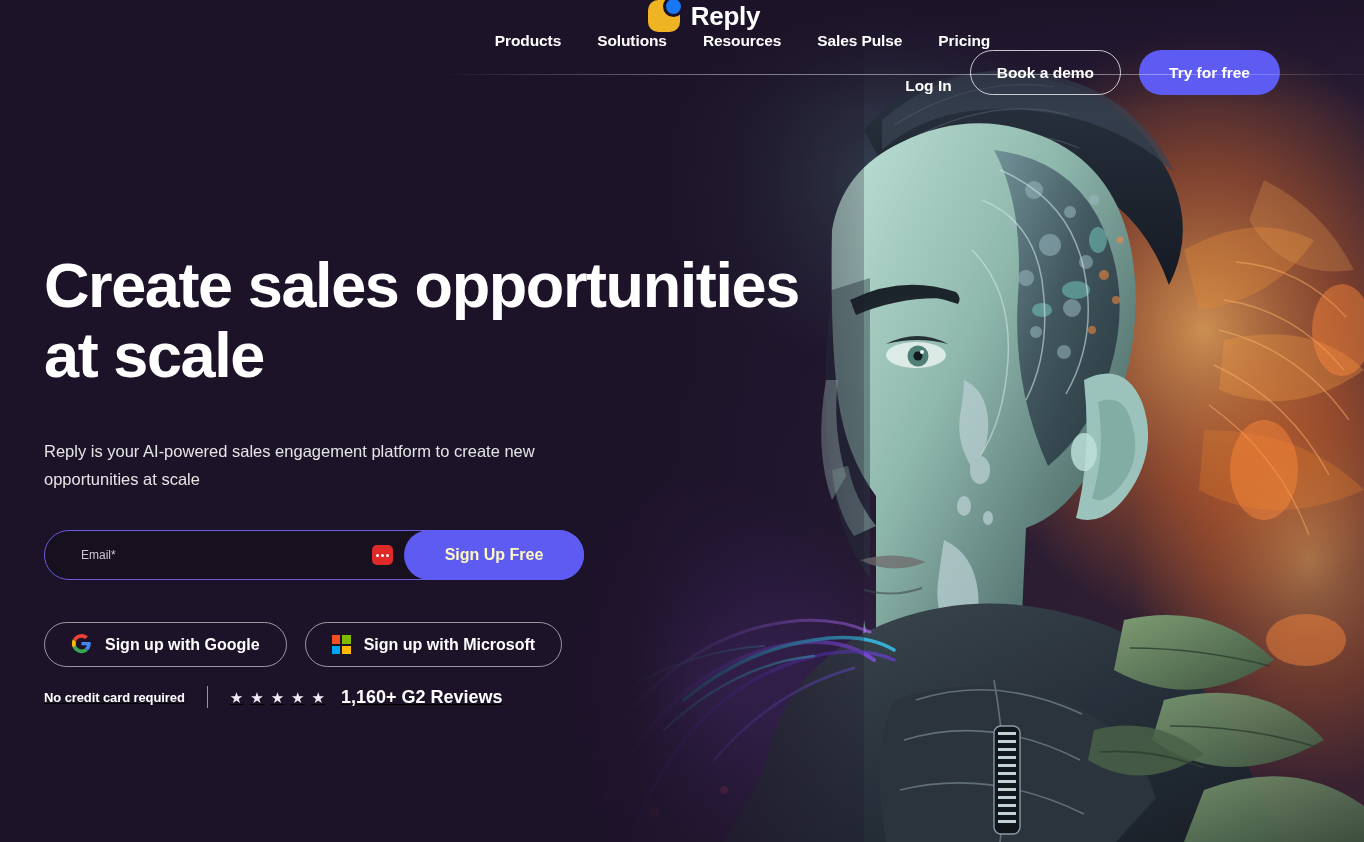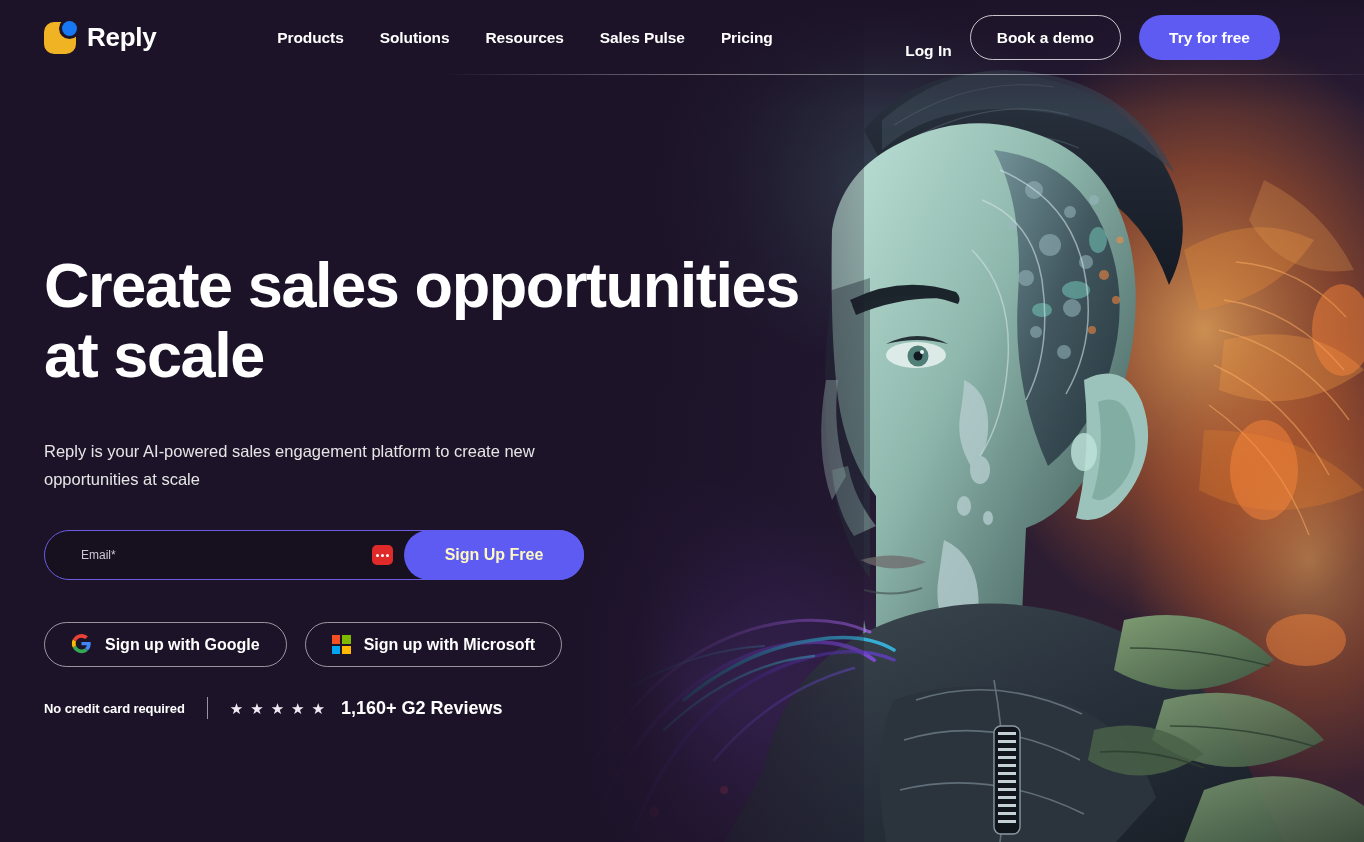--- a/index.html
+++ b/index.html
@@ -24,21 +24,21 @@
   }
   .hero-fade-top{
     position:absolute; left:0; top:0; width:800px; height:110px;
     background:linear-gradient(to bottom,rgba(29,19,41,0.92) 0%,rgba(29,19,41,0.35) 55%,rgba(29,19,41,0) 100%);
     pointer-events:none;
   }
 
   
   .nav {
     position:absolute; left:0; top:0; width:1364px; height:75px;
-    display:flex; align-items:center; z-index:20;
+    display:flex; align-items:center; z-index:20;flex-direction:column;
   }
   .nav-divider{
     position:absolute; left:440px; top:74px; width:924px; height:1px;
     background:linear-gradient(to right,rgba(255,255,255,0) 0%,rgba(255,255,255,0.42) 30%,rgba(255,255,255,0.45) 70%,rgba(255,255,255,0.05) 100%);
     z-index:21;
   }
   .logo { display:flex; align-items:center; gap:11px; margin-left:44px; }
   .logo-mark { position:relative; width:32px; height:32px; }
   .logo-sq {
     position:absolute; left:0; top:0; width:32px; height:32px;
@@ -116,21 +116,21 @@
     height:45px; border:1px solid rgba(255,255,255,0.55); border-radius:26px;
     background:transparent; display:flex; align-items:center; gap:13px;
     padding:0 26px; cursor:pointer;
   }
   .social-btn span.lbl { color:#fff; font-size:16px; font-weight:700; white-space:nowrap; }
 
   .ms-grid { width:19px; height:19px; display:grid; grid-template-columns:1fr 1fr; grid-template-rows:1fr 1fr; gap:2px; }
   .ms-grid i { display:block; width:100%; height:100%; }
 
   
-  .trust-row { margin-top:30px; display:flex; align-items:center; gap:0; }
+  .trust-row { margin-top:19px; display:flex; align-items:center; gap:0;text-decoration:underline; }
   .trust-text { color:#ffffff; font-size:13px; font-weight:700; letter-spacing:-0.1px; }
   .trust-sep { width:1px; height:22px; background:rgba(255,255,255,0.55); margin:0 22px; }
   .stars { display:flex; gap:7px; align-items:center; }
   .star { color:#efeaf3; font-size:15px; line-height:15px; }
   .reviews { color:#ffffff; font-size:18px; font-weight:700; margin-left:16px; }
 </style>
 </head>
 <body>
 
 <div class="page">

